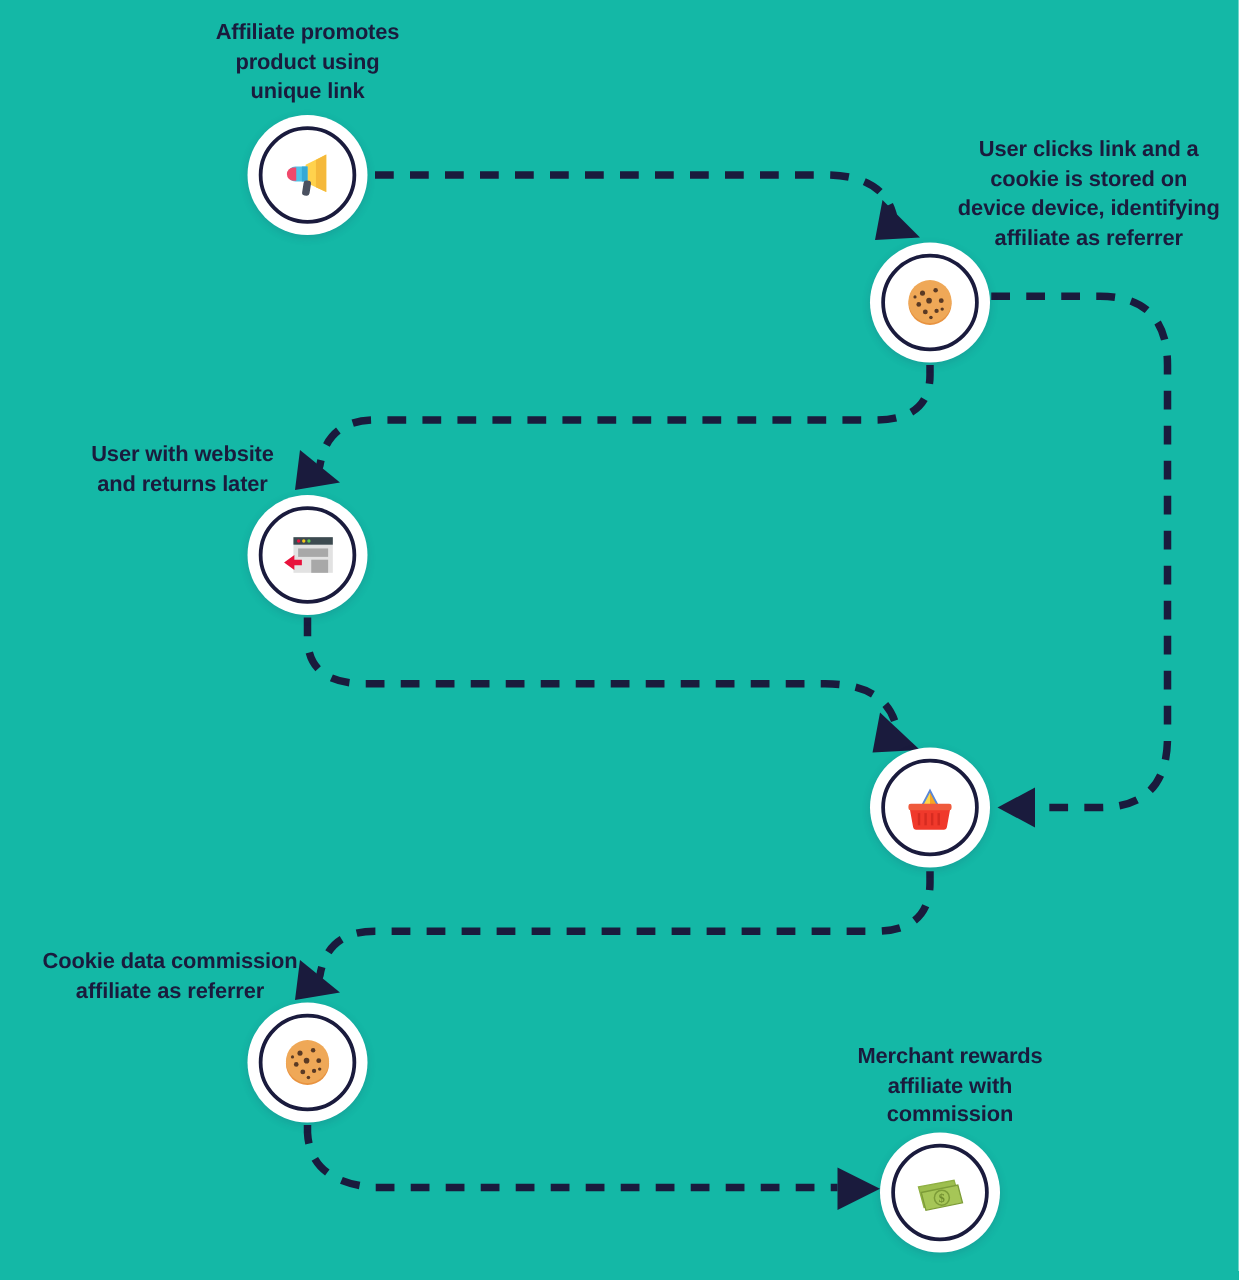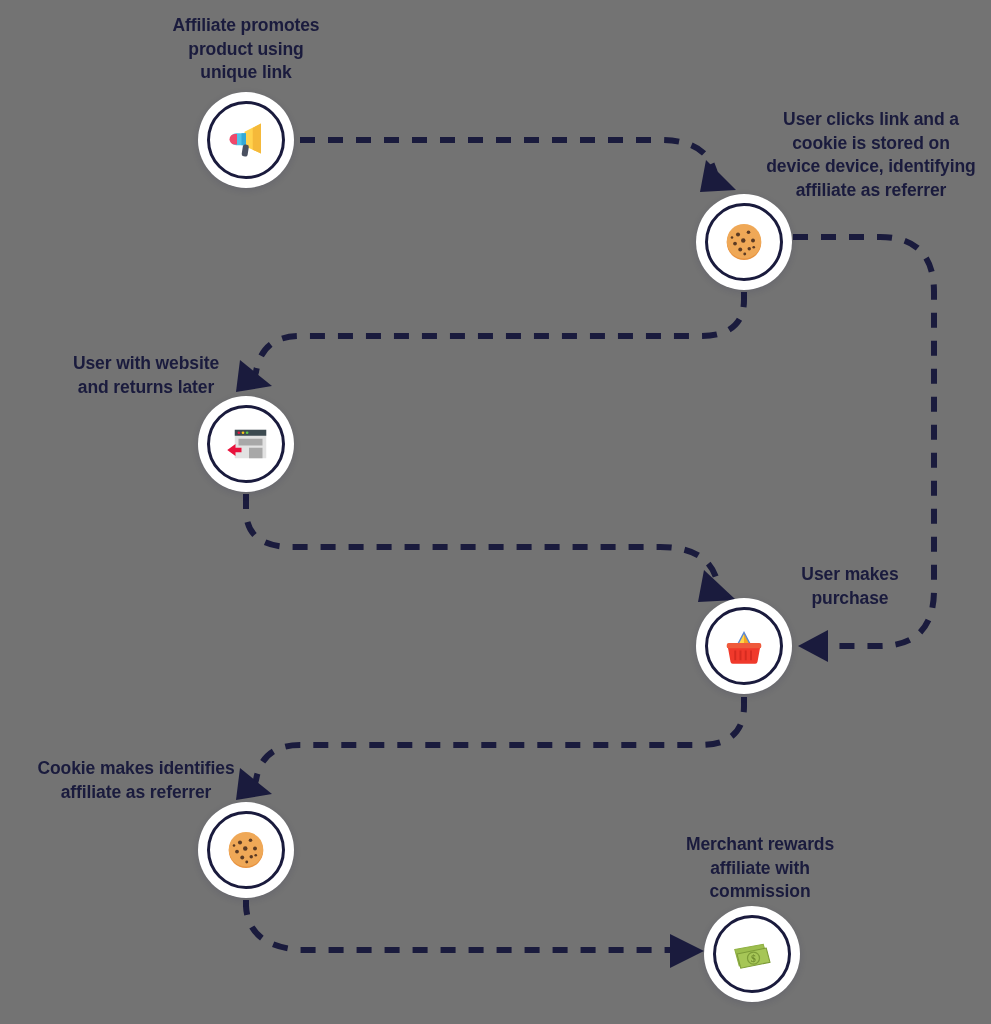--- a/index.html
+++ b/index.html
@@ -9,21 +9,21 @@
     background: #ffffff;
   }
   body {
     font-family: "Liberation Sans", sans-serif;
     -webkit-font-smoothing: antialiased;
   }
   #canvas {
     position: relative;
     width: 991px;
     height: 1024px;
-    background: #737373;
+    background: #14b8a6;
     overflow: hidden;
   }
   
   #connectors {
     position: absolute;
     left: 0;
     top: 0;
     width: 991px;
     height: 1024px;
     pointer-events: none;
@@ -121,24 +121,22 @@
 unique link</div>
 
   <div class="label" style="left:760px; top:108px; width:222px;">User clicks link and a
 cookie is stored on
 device device, identifying
 affiliate as referrer</div>
 
   <div class="label" style="left:40px; top:352px; width:212px;">User with website
 and returns later</div>
 
-  <div class="label" style="left:760px; top:563px; width:180px;">User makes
-purchase</div>
-
-  <div class="label" style="left:20px; top:757px; width:232px;">Cookie makes identifies
+
+  <div class="label" style="left:20px; top:757px; width:232px;">Cookie data commission
 affiliate as referrer</div>
 
   <div class="label" style="left:650px; top:833px; width:220px;">Merchant rewards
 affiliate with
 commission</div>
 
   <div class="node" style="left:198px; top:92px;">
     <div class="node-ring">
       <svg class="node-icon" viewBox="0 0 64 64">
         <polygon points="52,10 52,50 30,40 30,21" fill="#ffd24d"></polygon>

